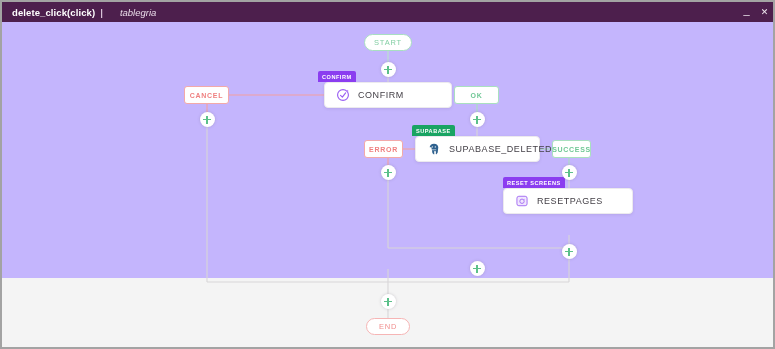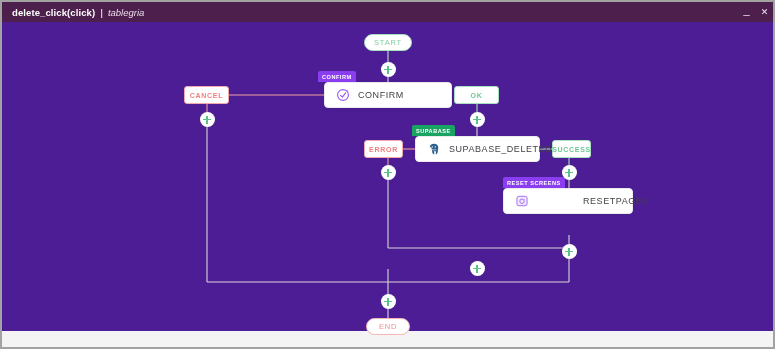--- a/index.html
+++ b/index.html
@@ -38,40 +38,41 @@
     color: #d8c2d8;
     font-size: 9.5px;
     font-weight: bold;
     margin: 0 5px;
   }
   #titlebar .tb-sub {
     color: #e9dbe9;
     font-size: 9.5px;
     font-style: italic;
     white-space: nowrap;
+    margin-left: 12px;
   }
   #titlebar .tb-ctrls {
     position: absolute; right: 8px; top: 0;
     height: 20px;
     display: flex; align-items: center; gap: 9px;
   }
   .tb-btn {
     color: #efe6ef;
     font-size: 9px;
     line-height: 1;
     cursor: default;
     width: 9px; text-align: center;
   }
   .tb-btn.min { font-size: 11px; position: relative; top: -2px; }
 
   
   #canvas {
     position: absolute; left: 0; top: 20px;
-    width: 771px; height: 309px;
-    background: #4c1d95;
+    width: 771px; height: 256px;
+    background: #c4b5fd;
   }
   #wires { position: absolute; left: 0; top: 0; width: 771px; height: 325px; }
 
   
   .pill {
     position: absolute;
     display: flex; align-items: center; justify-content: center;
     background: #ffffff;
     border-radius: 11px;
     font-size: 7.5px;
@@ -251,21 +252,21 @@
     </div>
     <div class="plus" style="left:378.5px; top:143px;"></div>
     <div class="tag ok" style="left:550px; top:118px; width:39px;">
       <span>SUCCESS</span>
     </div>
     <div class="plus" style="left:559.5px; top:143px;"></div>
 
     <div class="badge" style="left:501px; top:155px; background:#8b3df0;">
       <span>RESET SCREENS</span>
     </div>
-    <div class="card" style="left:501px; top:166px; width:130px; height:26px;gap:46px;">
+    <div class="card" style="left:501px; top:166px; width:130px; height:26px;">
       <span class="card-icon">
         <svg viewBox="0 0 16 16" width="14" height="14">
           <rect x="2.2" y="2.6" width="11.6" height="10.8" rx="2.2" fill="#f1e7fe" stroke="#a36cf3" stroke-width="1.1"></rect>
           <circle cx="8" cy="8.3" r="2.5" fill="none" stroke="#a36cf3" stroke-width="1.05"></circle>
           <path d="M10.2 6.3 L10.9 5.3 L11.2 6.6 Z" fill="#a36cf3"></path>
         </svg>
       </span>
       <span class="card-label">RESETPAGES</span>
     </div>
     <div class="plus" style="left:559.5px; top:222px;"></div>

